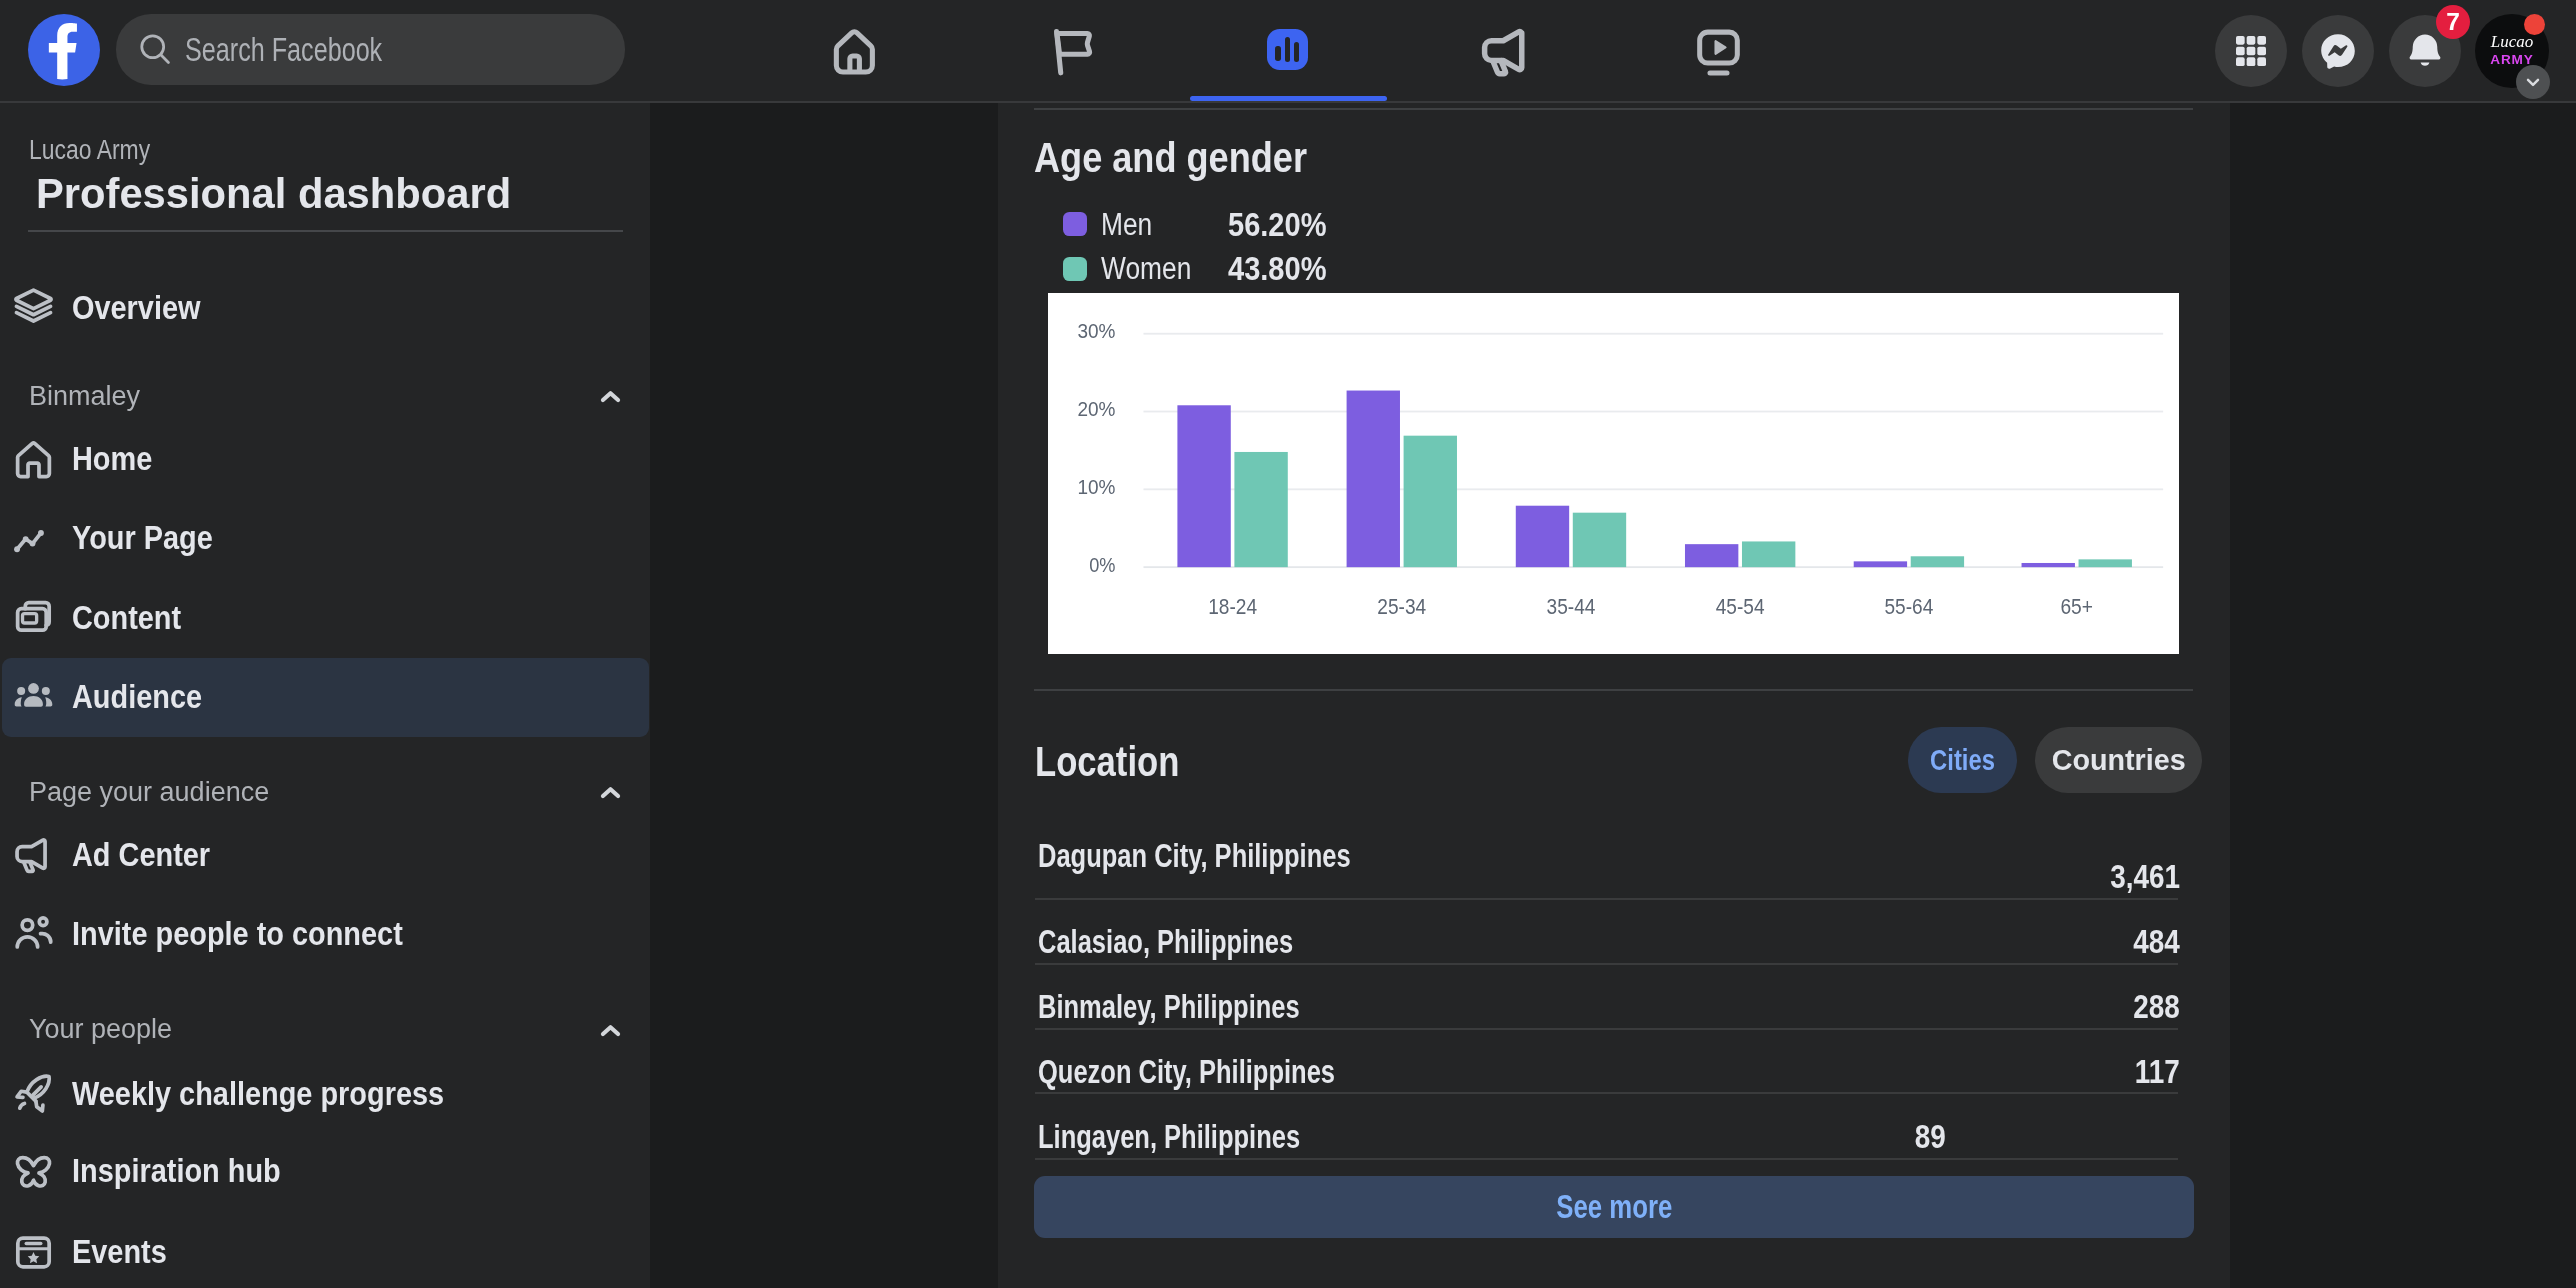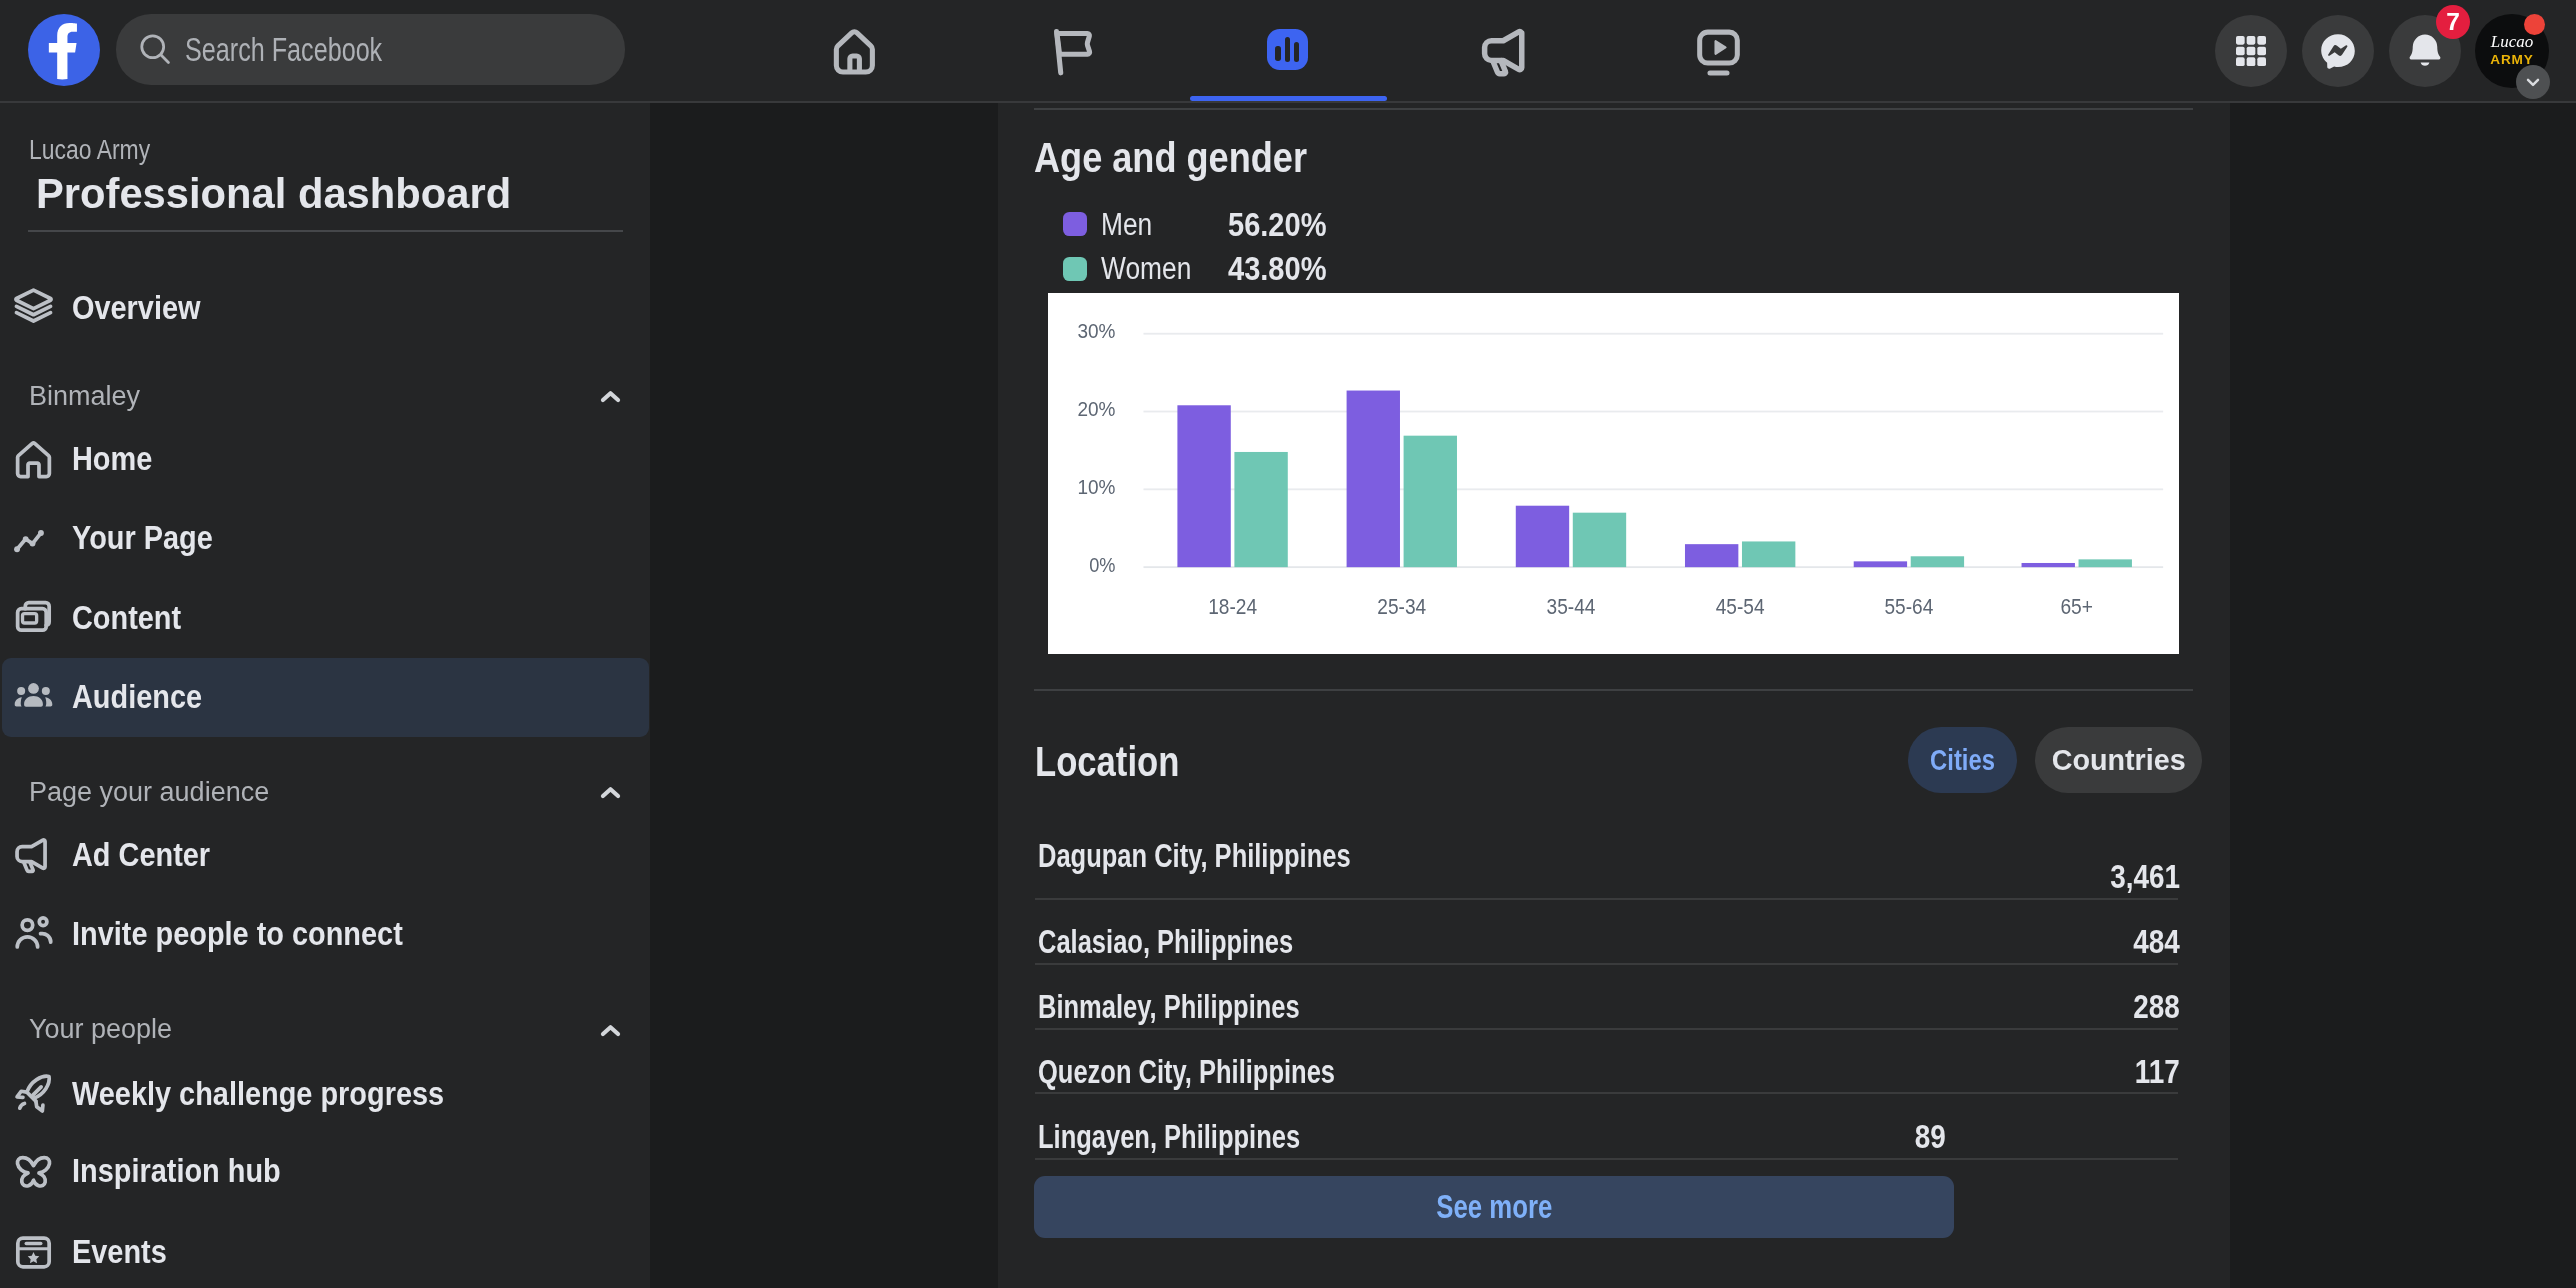--- a/index.html
+++ b/index.html
@@ -85,21 +85,21 @@
     </svg>
 </div>
 <div class="a circle" style="left:2389px;top:14.5px;width:72px;height:72px">
 <svg width="42" height="42" viewBox="0 0 24 24" fill="#e4e6eb">
       <path d="M12 2.6a7 7 0 0 0-7 7c0 3.3-.8 4.75-1.6 5.65-.5.57-.1 1.55.7 1.55h15.8c.8 0 1.2-.98.7-1.55-.8-.9-1.6-2.35-1.6-5.65a7 7 0 0 0-7-7Z"></path>
       <path d="M9.5 18.6a2.6 2.6 0 0 0 5 0Z"></path>
     </svg>
 </div>
 <div class="a" style="left:2475px;top:13.6px;width:74px;height:74px;border-radius:50%;background:#0c0d0e;overflow:hidden">
  <div class="a" style="left:0;top:18px;width:74px;text-align:center;color:#fff;font-style:italic;font-size:17px;font-family:'Liberation Serif',serif">Lucao</div>
- <div class="a" style="left:0;top:38px;width:74px;text-align:center;color:#eab308;font-weight:bold;font-size:13.6px;letter-spacing:0.9px">ARMY</div>
+ <div class="a" style="left:0;top:38px;width:74px;text-align:center;color:#d946ef;font-weight:bold;font-size:13.6px;letter-spacing:0.9px">ARMY</div>
 </div>
 <div class="a" style="left:2436px;top:5.4px;width:34px;height:34px;border-radius:50%;background:#e41e3f;color:#fff;font-weight:bold;font-size:24.5px;display:flex;align-items:center;justify-content:center">7</div>
 <div class="a" style="left:2524px;top:13.6px;width:21px;height:21px;border-radius:50%;background:#ed4339"></div>
 <div class="a circle" style="left:2516px;top:65px;width:34px;height:34px;background:#4e5052">
 <svg width="20" height="20" viewBox="0 0 24 24" fill="none" stroke="#d9dbdf" stroke-width="3" stroke-linecap="round" stroke-linejoin="round">
       <path d="m6 9.5 6 6 6-6"></path>
     </svg>
 </div>
 
 <div class="a" id="sidebar"></div>
@@ -269,16 +269,16 @@
 <div class="a" style="left:1908px;top:985px;width:272px;height:43px;line-height:43px;text-align:right"><span class="cxr item" style="transform:scaleX(.82)">288</span></div>
 <div class="a" style="left:1038px;top:1050px;height:43px;line-height:43px"><span class="cx item" style="transform:scaleX(.75)">Quezon City, Philippines</span></div>
 <div class="a" style="left:1908px;top:1050px;width:272px;height:43px;line-height:43px;text-align:right"><span class="cxr item" style="transform:scaleX(.82)">117</span></div>
 <div class="a" style="left:1038px;top:1115px;height:43px;line-height:43px"><span class="cx item" style="transform:scaleX(.75)">Lingayen, Philippines</span></div>
 <div class="a" style="left:1908px;top:1115px;width:272px;height:43px;line-height:43px;"><span class="cxr item" style="transform:scaleX(.82)">89</span></div>
 <div class="a" style="left:1035px;top:898px;width:1143px;height:1.8px;background:#3a3b3c"></div>
 <div class="a" style="left:1035px;top:963px;width:1143px;height:1.8px;background:#3a3b3c"></div>
 <div class="a" style="left:1035px;top:1028px;width:1143px;height:1.8px;background:#3a3b3c"></div>
 <div class="a" style="left:1035px;top:1092px;width:1143px;height:1.8px;background:#3a3b3c"></div>
 <div class="a" style="left:1035px;top:1158px;width:1143px;height:1.8px;background:#3a3b3c"></div>
-<div class="a" style="left:1034px;top:1176px;width:920px;height:62px;border-radius:11px;background:#36455f;display:flex;align-items:center;justify-content:center">
+<div class="a" style="left:1034px;top:1176px;width:1160px;height:62px;border-radius:11px;background:#36455f;display:flex;align-items:center;justify-content:center">
     <span class="cxc" style="color:#7fb0f8;font-weight:bold;font-size:33px;transform:scaleX(.78)">See more</span>
   </div>
 
 
 </body></html>

